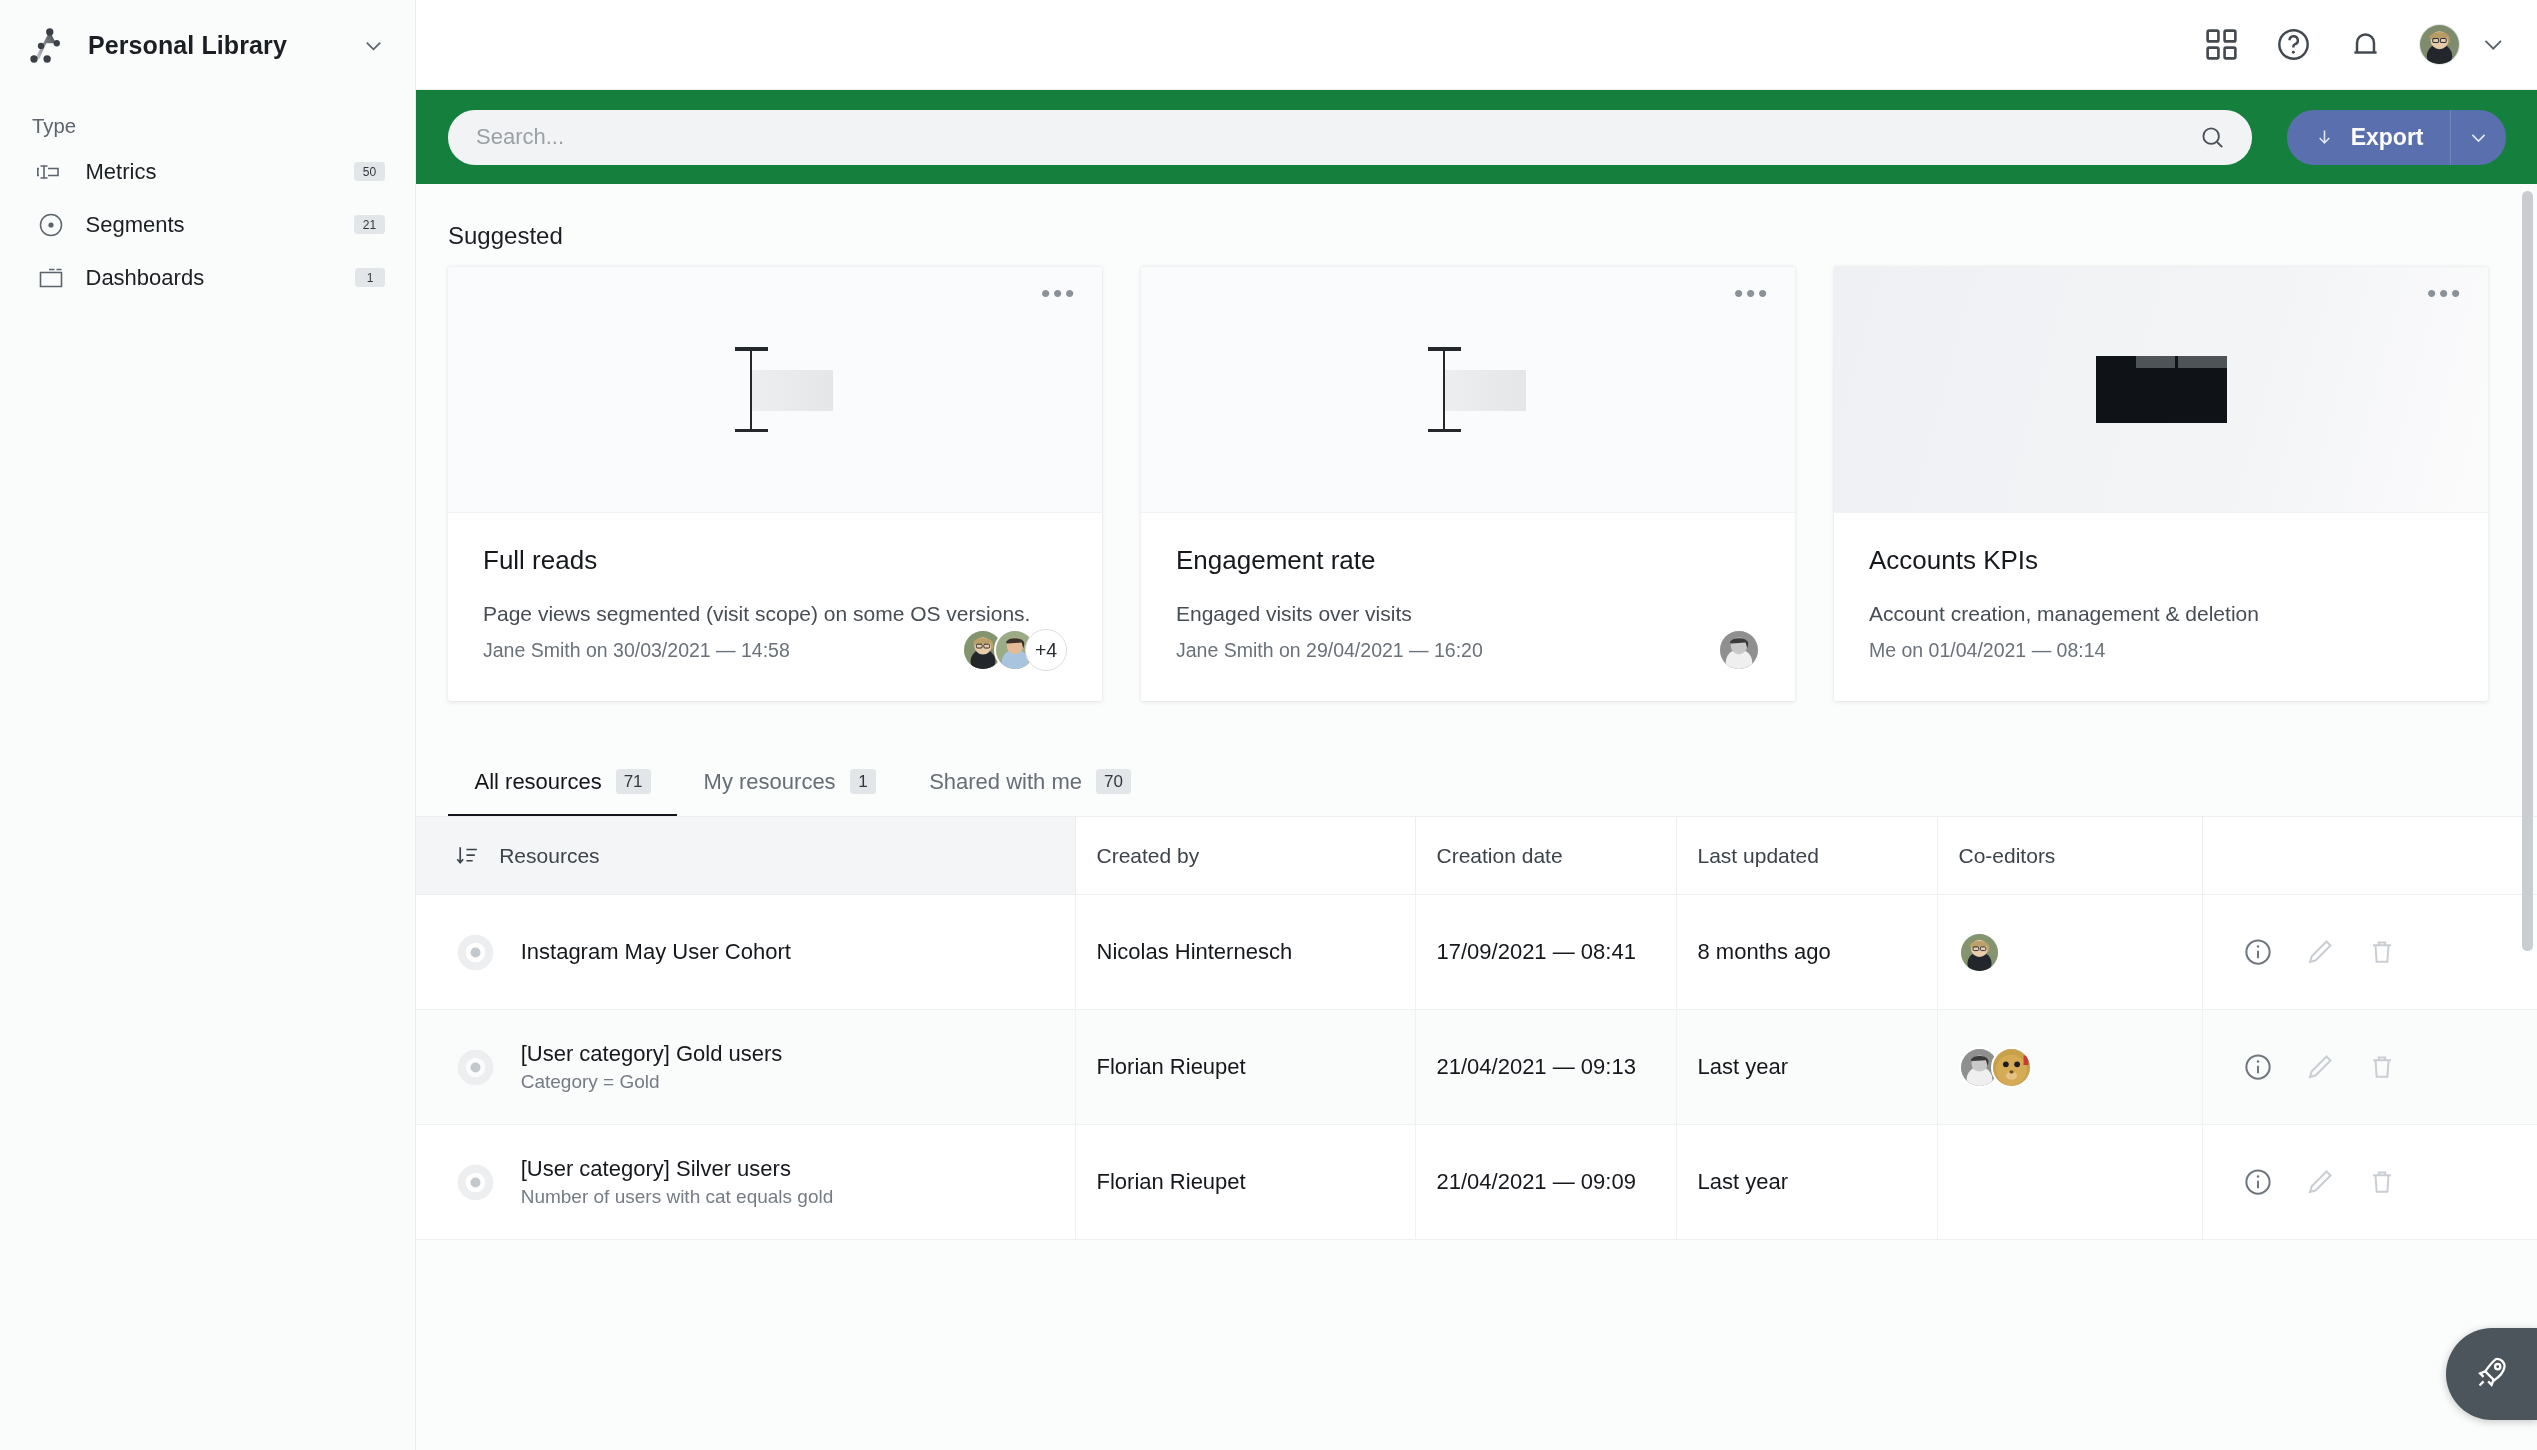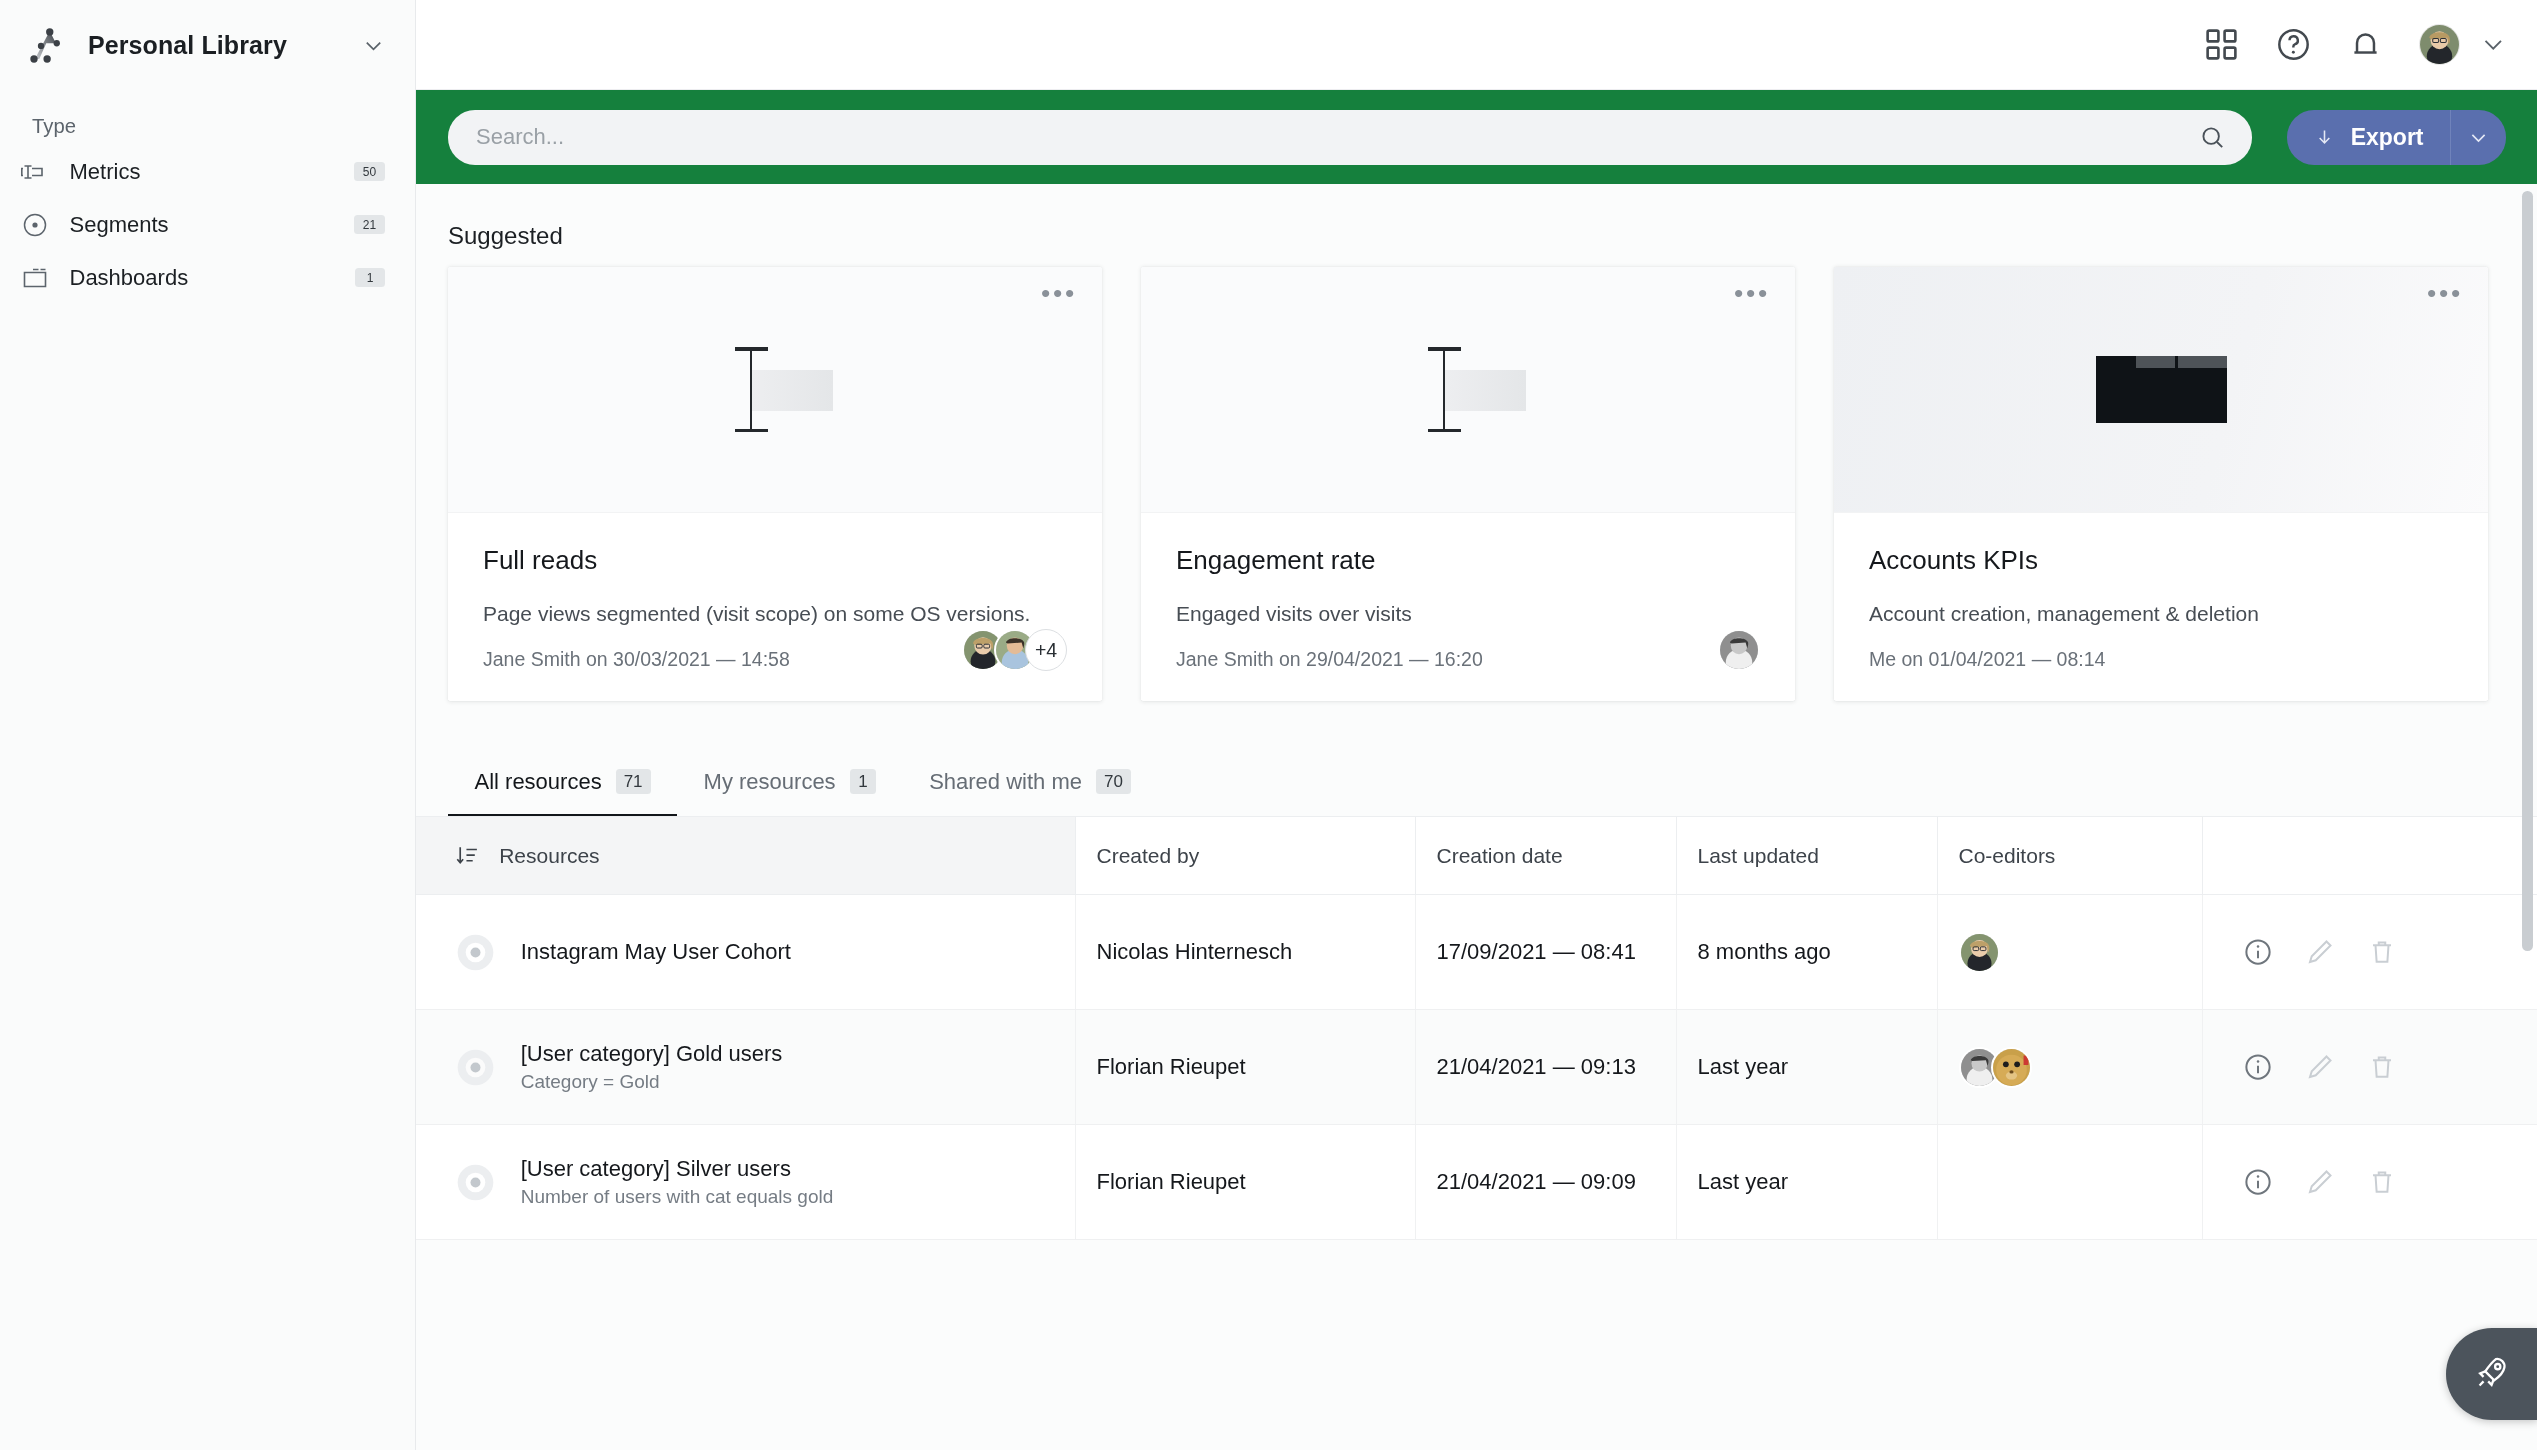--- a/index.html
+++ b/index.html
@@ -36,21 +36,21 @@
     flex: 1 1 auto; letter-spacing: 0.1px;
   }
   .chev { width: 23px; height: 23px; flex: 0 0 23px; color: #5a6269; }
   .section-label {
     font-size: 20.3px; color: #5c646c;
     padding: 25px 0 7px 32px;
   }
   .nav-item {
     height: 53px;
     display: flex; align-items: center;
-    padding: 0 30px 0 20px;
+    padding: 0 30px 0 36px;
     cursor: pointer;
     justify-content: flex-end;
   }
   .nav-icon {
     width: 30px; height: 30px; flex: 0 0 30px;
     margin-right: 19.5px; color: #5c646c;
     display: flex; align-items: center; justify-content: center;
   }
   .nav-label { font-size: 22px; color: #1b1f23; flex: 1 1 auto; }
   .count-badge {
@@ -181,21 +181,21 @@
   .thumb-dash .t2 { position:absolute; left: 82px; top:0; width: 49px; height: 11.5px; background: #4e5358; }
 
   .card-body {
     flex: 1 1 auto; padding: 32px 35px 0 35px;
     display: flex; flex-direction: column;
   }
   .card-title { font-size: 26px; color: #15181c; margin-bottom: 23px; }
   .card-desc { font-size: 21px; color: #474d54; line-height: 1.43; }
   .card-foot {
     margin-top: auto; padding: 0 35px 30px 35px;
-    display: flex; align-items: flex-end; justify-content: space-between;
+    display: flex; align-items: center; justify-content: space-between;
     min-height: 71px;
   }
   .card-meta { font-size: 19.5px; color: #6a7179; }
   .avstack { display: flex; align-items: center; }
   .avstack > * { margin-left: -10.6px; }
   .avstack > *:first-child { margin-left: 0; }
   .av {
     width: 42px; height: 42px; border-radius: 50%;
     border: 2.7px solid #fff; overflow: hidden;
     background: #dfe2e5; flex: 0 0 42px;

